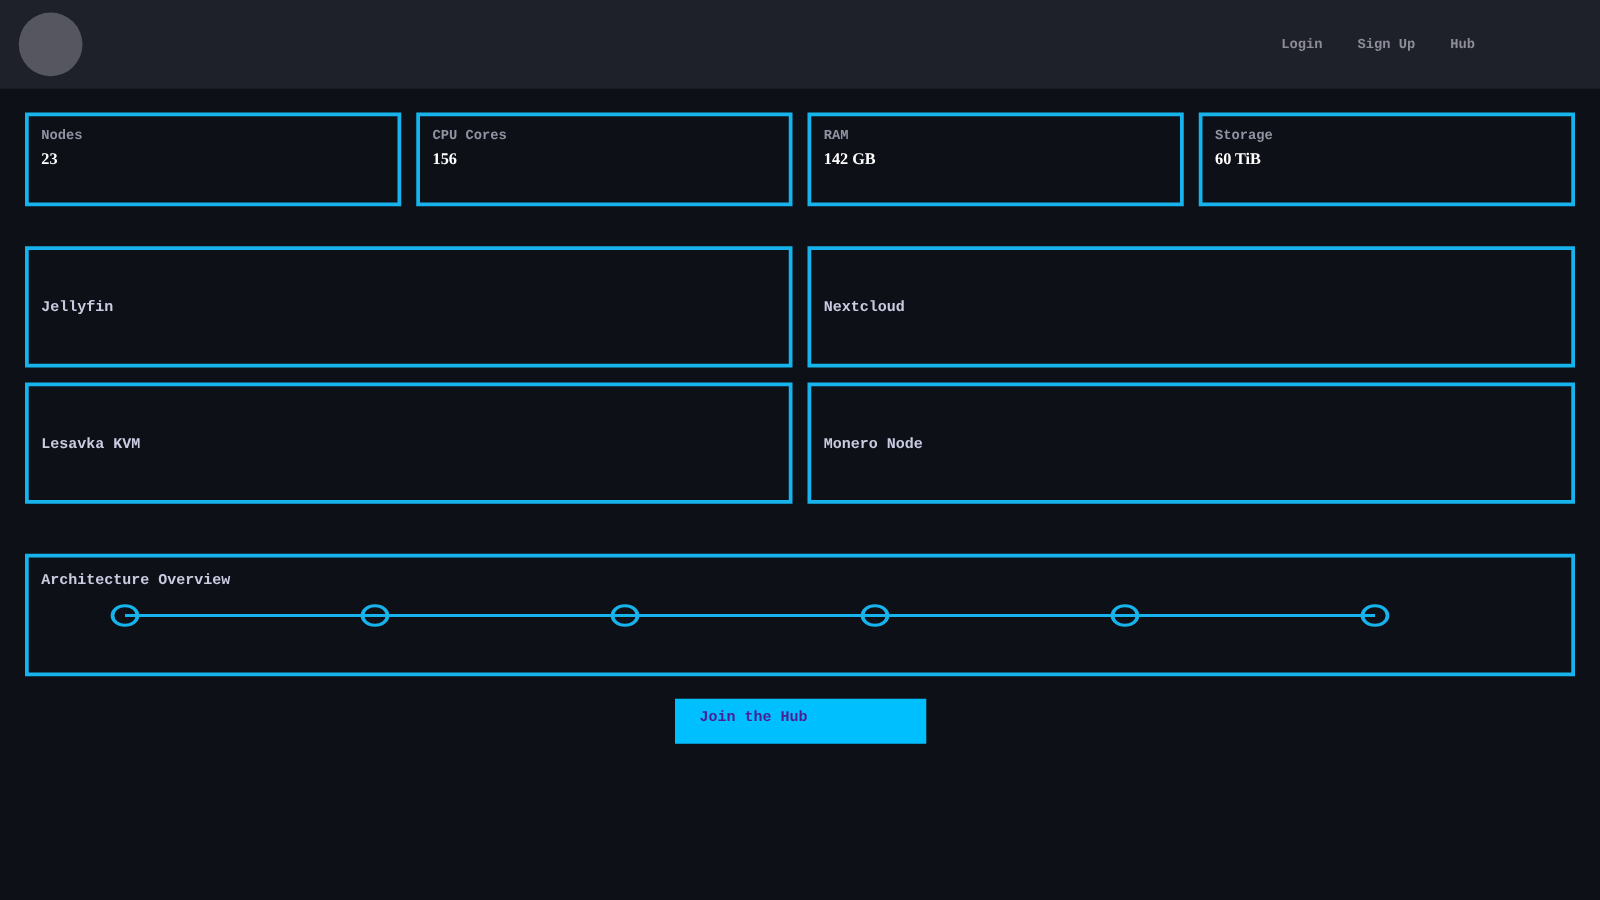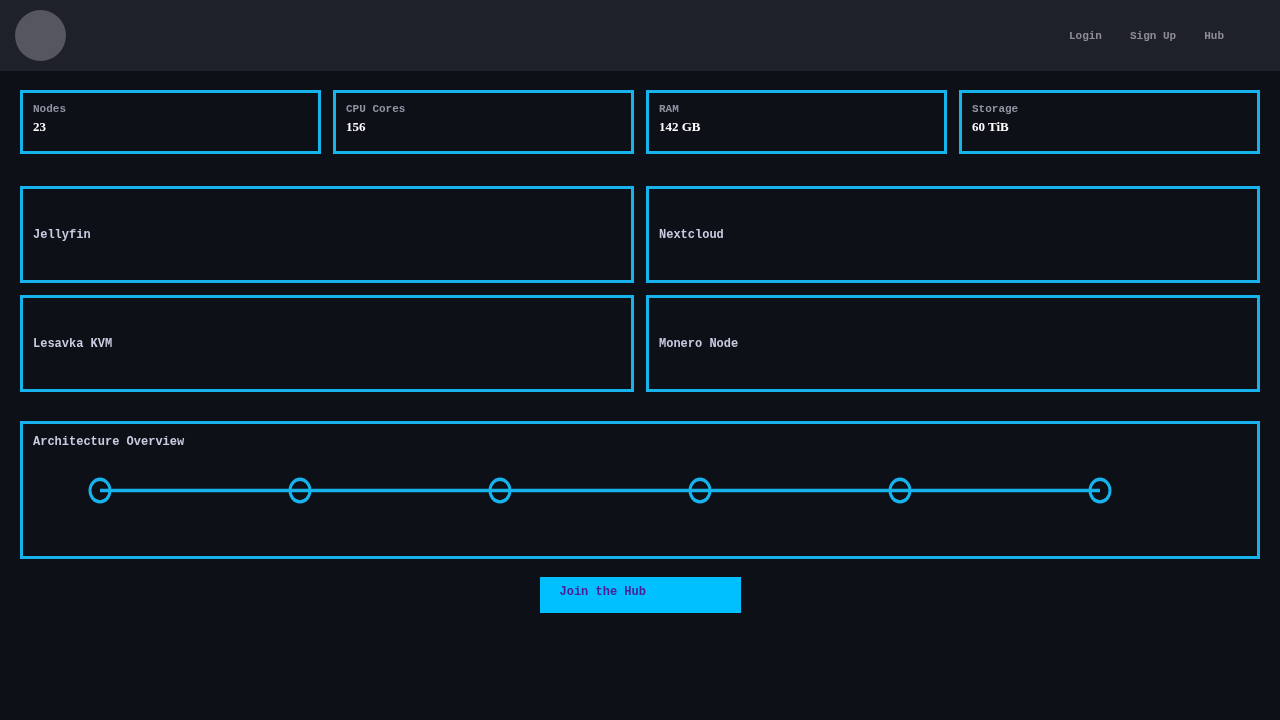--- a/index.html
+++ b/index.html
@@ -11,21 +11,21 @@
     overflow: hidden;
   }
   
   .navbar {
     height: 71px;
     background: #1f212a;
     display: flex;
     align-items: center;
     justify-content: space-between;
     padding-left: 15px;
-    padding-right: 56px;
+    padding-right: 100px;
   }
   .avatar {
     width: 51px; height: 51px;
     border-radius: 50%;
     background: #55565f;
     cursor: pointer;
   }
   .nav-links {
     display: flex;
     align-items: center;
@@ -39,21 +39,21 @@
   }
   
   .main { padding: 0 20px; }
   .stats-grid {
     margin-top: 19px;
     display: grid;
     grid-template-columns: repeat(4, 1fr);
     gap: 12px;
   }
   .stat-card {
-    height: 64px;
+    height: 75px;
     border: 3px solid #16b3ec;
     background: #0e1018;
     padding: 10px;
   }
   .stat-label {
     color: #9094a2;
     font-size: 11px;
   }
   .stat-value {
     margin-top: 4px;
@@ -75,22 +75,22 @@
     align-items: center;
     padding-left: 10px;
   }
   .service-title {
     color: #c9cce0;
     font-size: 12px;
   }
   
   .arch-section {
     position: relative;
-    margin-top: 29px;
-    height: 138px;
+    margin-top: 40px;
+    height: 98px;
     border: 3px solid #16b3ec;
     background: #0e1018;
   }
   .arch-title {
     position: absolute;
     top: 11px; left: 10px;
     color: #c9cce0;
     font-size: 12px;
   }
   .arch-svg {

